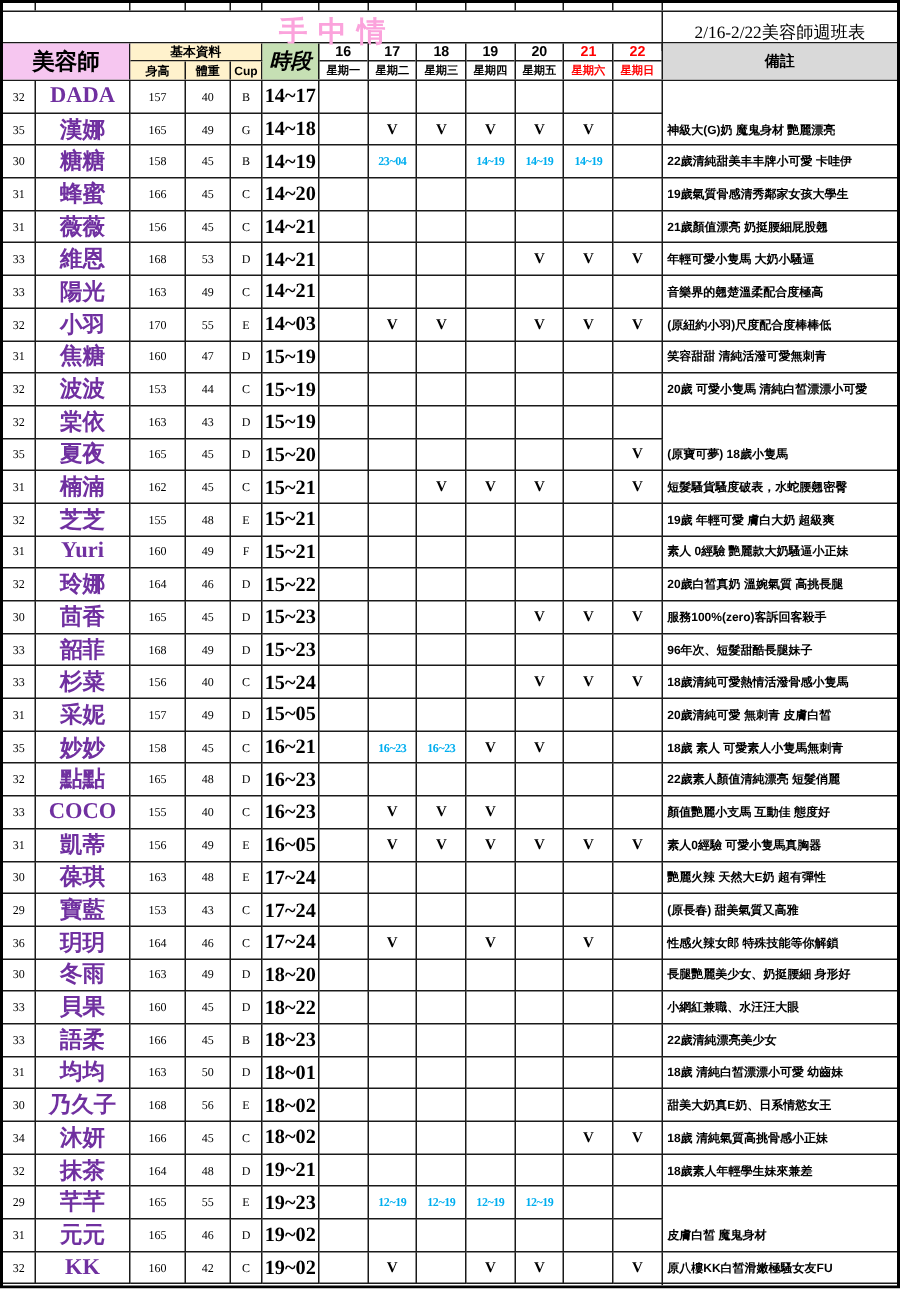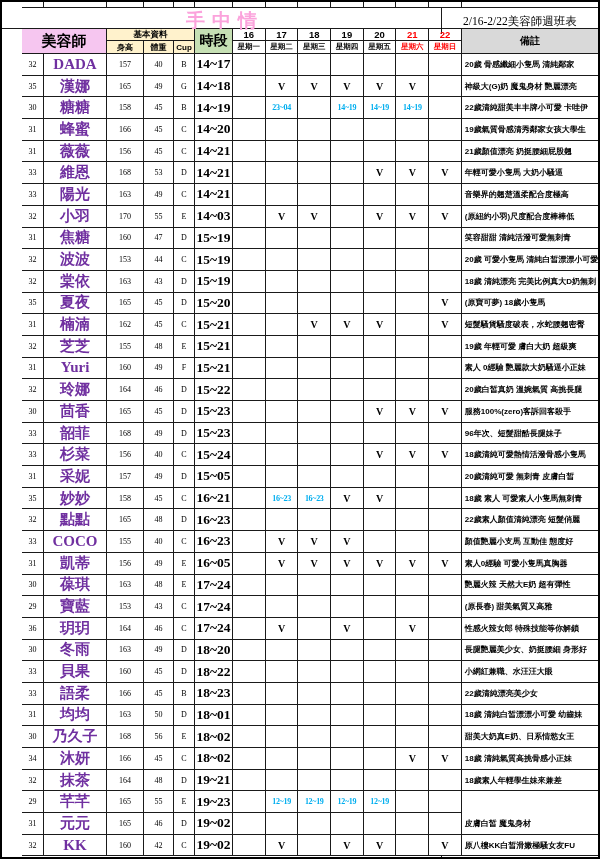--- a/index.html
+++ b/index.html
@@ -4,39 +4,39 @@
 <style>
   * { box-sizing: border-box; margin: 0; padding: 0; }
   :root {
     --pink: #F6C6F0; --title-pink: #FBA3DC; --cream: #FFF2CC; --green: #C6E0B4;
     --gray: #D9D9D9; --purple: #7030A0; --cyan: #00AEEF; --red: #FF0000; --line: #1a1a1a;
   }
   body { background:#fff; font-family:"Liberation Sans", sans-serif; }
   .sheet { width:600px; height:859px; border:2px solid #000; background:#fff;
            display:flex; flex-direction:column; overflow:hidden; }
   .grid14 { display:grid;
-    grid-template-columns:22px 63px 37px 30px 21px 38px repeat(7,32.7px) minmax(0,1fr);margin-left:20px; }
+    grid-template-columns:22px 63px 37px 30px 21px 38px repeat(7,32.7px) minmax(0,1fr); }
   
   .sliver { height:6px; border-bottom:1px solid var(--line); flex:0 0 auto; }
   .s-cell { border-right:1px solid var(--line); }
   .s-cell:last-child { border-right:none; }
   
   .title-row { height:21px; flex:0 0 auto; display:grid;
     grid-template-columns:439.9px minmax(0,1fr); border-bottom:1px solid var(--line); }
   .brand-cell { border-right:1px solid var(--line); display:flex; align-items:center; justify-content:center; }
   .brand { color:var(--title-pink); font-weight:bold; font-size:19px; letter-spacing:7px; text-indent:7px; }
   .sched-title { display:flex; align-items:center; justify-content:center; font-weight:normal;
     font-size:11.5px; font-family:"Liberation Serif", serif; }
   
   .header { grid-template-rows:12px 12px; border-bottom:1px solid var(--line); flex:0 0 auto; }
   .hcell { border-right:1px solid var(--line); display:flex; align-items:center; justify-content:center; font-weight:bold; }
   .h-beautician { grid-column:1/3; grid-row:1/3; background:var(--pink); font-size:15px; }
   .h-basic { grid-column:3/6; grid-row:1; background:var(--cream); font-size:8.5px; border-bottom:1px solid var(--line); }
   .h-sub { grid-row:2; background:var(--cream); font-size:8px; }
-  .h-time { grid-column:6; grid-row:1/3; background:var(--green); font-size:14px; }
+  .h-time { grid-column:6; grid-row:1/3; background:var(--green); font-size:14px;font-style:italic; }
   .day-cell { grid-row:1/3; display:flex; flex-direction:column; border-right:1px solid var(--line); }
   .day-num { height:12px; border-bottom:1px solid var(--line); display:flex; align-items:center; justify-content:center;
     font-family:Liberation Sans, sans-serif; font-weight:bold; font-size:9.5px; }
   .day-wd { height:12px; display:flex; align-items:center; justify-content:center; font-weight:bold; font-size:7.5px; }
   .red { color:var(--red); }
   .h-remark { grid-column:14; grid-row:1/3; background:var(--gray); font-size:10px; border-right:none; }
   
   .data-row { height:21.7px; }
   .cell { border-right:1px solid var(--line); border-bottom:1px solid var(--line);
     display:flex; align-items:center; justify-content:center; overflow:hidden; }
@@ -126,21 +126,20 @@
         <div class="cell c-stat">40</div>
         <div class="cell c-stat">B</div>
         <div class="cell c-time">14~17</div>
         <div class="cell c-day"></div>
         <div class="cell c-day"></div>
         <div class="cell c-day"></div>
         <div class="cell c-day"></div>
         <div class="cell c-day"></div>
         <div class="cell c-day"></div>
         <div class="cell c-day"></div>
-        <div class="cell c-remark">20歲 骨感纖細小隻馬 清純鄰家</div>
       </div>
       <div class="data-row grid14">
         <div class="cell c-age">35</div>
         <div class="cell c-name">漢娜</div>
         <div class="cell c-stat">165</div>
         <div class="cell c-stat">49</div>
         <div class="cell c-stat">G</div>
         <div class="cell c-time">14~18</div>
         <div class="cell c-day"></div>
         <div class="cell c-day">V</div>
@@ -286,21 +285,20 @@
         <div class="cell c-stat">43</div>
         <div class="cell c-stat">D</div>
         <div class="cell c-time">15~19</div>
         <div class="cell c-day"></div>
         <div class="cell c-day"></div>
         <div class="cell c-day"></div>
         <div class="cell c-day"></div>
         <div class="cell c-day"></div>
         <div class="cell c-day"></div>
         <div class="cell c-day"></div>
-        <div class="cell c-remark">18歲 清純漂亮 完美比例真大D奶無刺</div>
       </div>
       <div class="data-row grid14">
         <div class="cell c-age">35</div>
         <div class="cell c-name">夏夜</div>
         <div class="cell c-stat">165</div>
         <div class="cell c-stat">45</div>
         <div class="cell c-stat">D</div>
         <div class="cell c-time">15~20</div>
         <div class="cell c-day"></div>
         <div class="cell c-day"></div>

